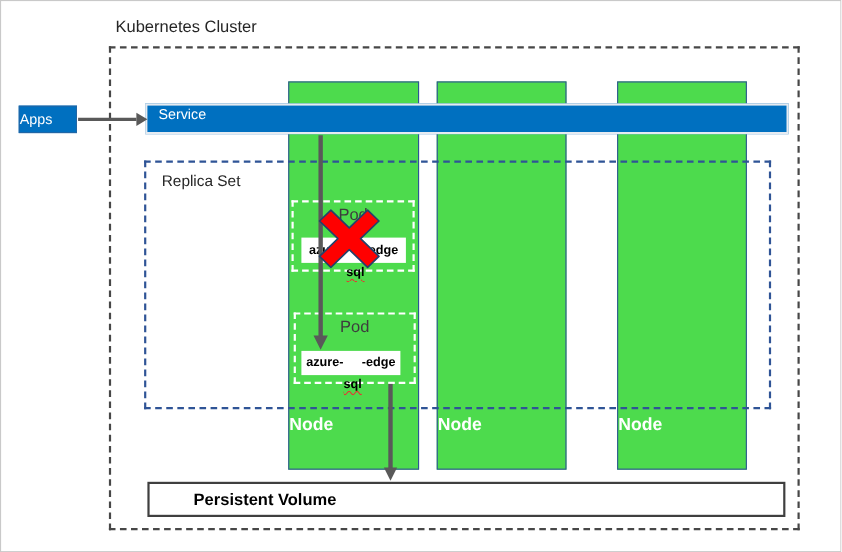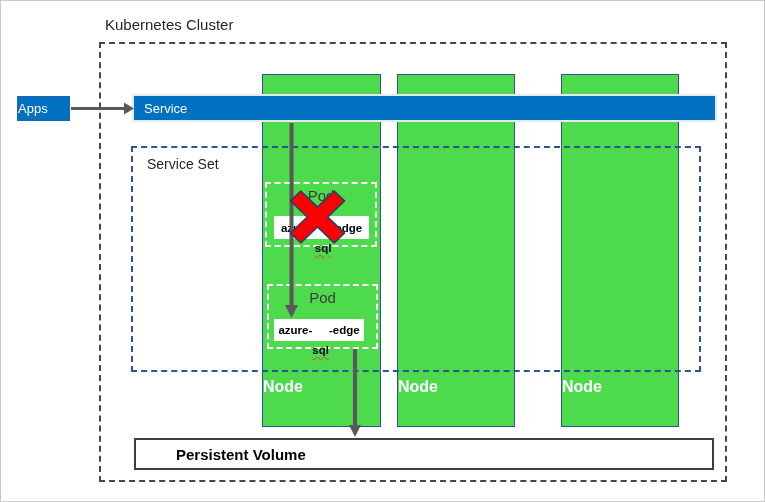--- a/index.html
+++ b/index.html
@@ -25,21 +25,21 @@
   .pod2 { left:266px; top:283px; width:111px; height:65px; }
   .pod-label { position:absolute; text-align:center; font-size:15px; color:var(--pod_text); }
   .pod1-label { left:264px; top:186px; width:112px; }
   .pod2-label { left:266px; top:288px; width:111px; }
 
   .sql-box { position:absolute; background:#ffffff; display:flex; align-items:center; justify-content:center; font-size:11.5px; font-weight:bold; color:#000; white-space:nowrap; }
   .sql1 { left:273px; top:215px; width:95px; height:23px; }
   .sql2 { left:273px; top:318px; width:90px; height:22px; }
   .squiggle { text-decoration:underline; text-decoration-style:wavy; text-decoration-color:var(--squiggle_red); text-decoration-thickness:1px; text-underline-offset:2px;margin-top:40px; }
 
-  .service-bar { position:absolute; left:131px; top:93px; width:585px; height:28px; background:var(--blue); border:2px solid var(--service_edge); box-sizing:border-box; display:flex; align-items:center; }
+  .service-bar { position:absolute; left:131px; top:93px; width:585px; height:28px; background:var(--blue); border:2px solid var(--service_edge); box-sizing:border-box; display:flex; align-items:flex-start; }
   .service-label { color:#ffffff; font-size:13px; padding-left:10px; }
 
   .apps-box { position:absolute; left:16px; top:95px; width:53px; height:25px; background:var(--blue); border:1px solid var(--apps_border); box-sizing:border-box; display:flex; align-items:center; justify-content:flex-start; }
   .apps-label { color:#ffffff; font-size:13px; }
 
   .pv-box { position:absolute; left:133px; top:437px; width:580px; height:32px; background:#ffffff; border:2px solid var(--pv_border); box-sizing:border-box; display:flex; align-items:center; padding-left:11px; }
   .pv-label { font-weight:bold; font-size:15px; color:#000;margin-left:29px; }
 
   .overlay { position:absolute; left:0; top:0; width:765px; height:502px; pointer-events:none; }
   .arrow-line { stroke:var(--arrow_gray); }
@@ -58,21 +58,21 @@
     <div class="node-label">Node</div>
   </div>
   <div class="node node2">
     <div class="node-label">Node</div>
   </div>
   <div class="node node3">
     <div class="node-label">Node</div>
   </div>
 
   <div class="replica-box">
-    <div class="replica-label">Service Set</div>
+    <div class="replica-label">Replica Set</div>
   </div>
 
   <div class="pod-box pod1"></div>
   <div class="pod-label pod1-label">Pod</div>
   <div class="sql-box sql1">
     <span>azure-</span>
       <span class="squiggle">sql</span>
       <span>-edge</span>
   </div>
 

